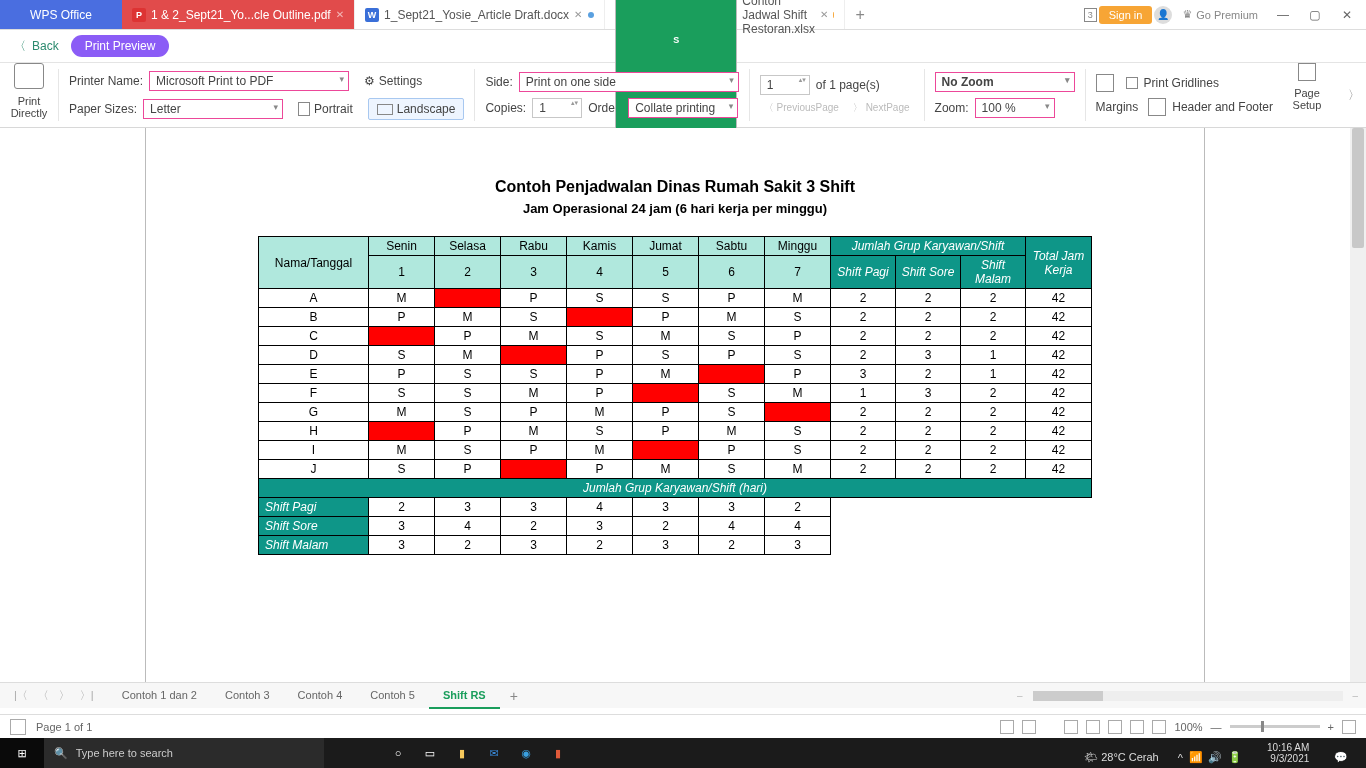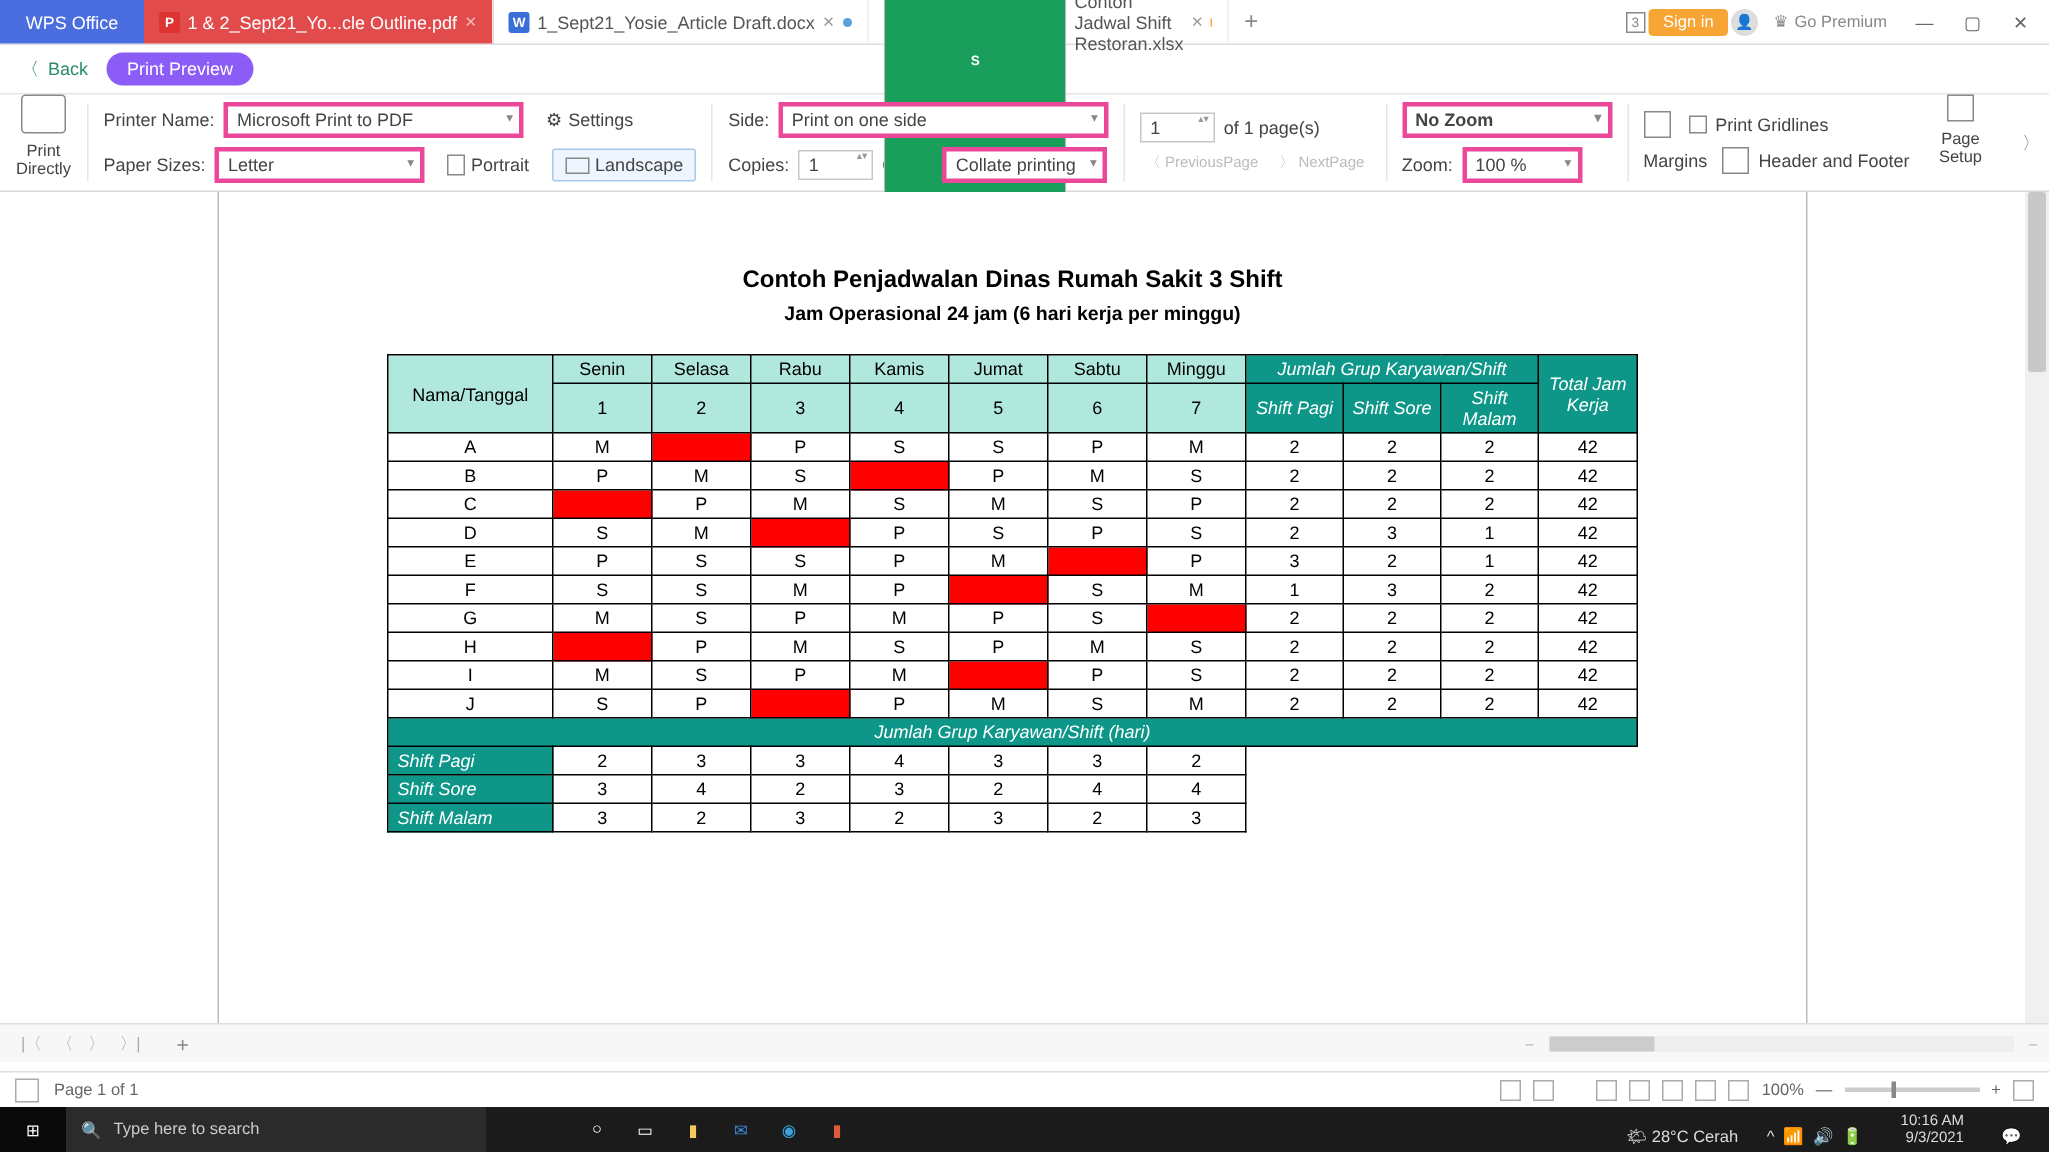--- a/index.html
+++ b/index.html
@@ -1,20 +1,20 @@
 <!DOCTYPE html>
 <html><head>
 <meta charset="utf-8">
 <style>
 * { box-sizing: border-box; margin: 0; padding: 0; font-family: "Segoe UI", Arial, sans-serif; }
 body { background: #fff; overflow: hidden; width: 1366px; height: 768px; position: relative; }
 
 
 .titlebar { height: 30px; background: #fff; display: flex; align-items: stretch; font-size: 12px; color: #555; border-bottom: 1px solid #ddd; }
-.wps-logo { background: #4a6ee0; color: #fff; width: 96px; display: flex; align-items: center; justify-content: center; font-size: 12px; font-weight: 500; }
+.wps-logo { background: #4a6ee0; color: #fff; width: 122px; display: flex; align-items: center; justify-content: center; font-size: 12px; font-weight: 500; }
 .tab { display: flex; align-items: center; padding: 0 10px; gap: 5px; border-right: 1px solid #eee; cursor: pointer; position: relative; }
 .tab.active-pdf { background: #e14b4b; color: #fff; }
 .tab-icon { width: 14px; height: 14px; display: inline-flex; align-items: center; justify-content: center; font-size: 9px; font-weight: bold; color: #fff; border-radius: 2px; }
 .tab-icon.pdf { background: #d33; }
 .tab-icon.word { background: #3a6fd8; }
 .tab-icon.sheet { background: #1a9e5c; }
 .tab-close { opacity: 0.6; font-size: 10px; }
 .tab-dot { width: 6px; height: 6px; border-radius: 50%; }
 .tab-dot.blue { background: #5aa0e0; }
 .tab-dot.orange { background: #f7a535; }
@@ -30,21 +30,21 @@
 .back-btn { color: #2b8a6e; font-size: 12px; display: flex; align-items: center; gap: 6px; cursor: pointer; }
 .preview-pill { background: #8b5cf6; color: #fff; padding: 4px 14px; border-radius: 12px; font-size: 12px; }
 
 
 .ribbon { height: 66px; background: #fff; border-top: 1px solid #e4e4e4; border-bottom: 1px solid #d8d8d8; display: flex; align-items: stretch; font-size: 12px; color: #444; }
 .ribbon-sep { width: 1px; background: #e6e6e6; margin: 6px 0; }
 .rgroup { display: flex; flex-direction: column; justify-content: center; padding: 0 10px; gap: 6px; }
 .rgroup.vert { align-items: center; justify-content: flex-start; }
 .rrow { display: flex; align-items: center; gap: 6px; white-space: nowrap; }
 .big-icon { width: 30px; height: 26px; border: 1px solid #888; border-radius: 3px; position: relative; }
-.sel { border: 3px solid #ec4899; background: #fff; font-size: 12px; padding: 2px 18px 2px 6px; position: relative; min-width: 110px; color: #444; }
+.sel { border: 1px solid #ec4899; background: #fff; font-size: 12px; padding: 2px 18px 2px 6px; position: relative; min-width: 110px; color: #444; }
 .sel::after { content: "▾"; position: absolute; right: 4px; top: 2px; font-size: 9px; color: #888; }
 .toggle-btn { border: 1px solid transparent; padding: 3px 8px; display: flex; align-items: center; gap: 4px; cursor: pointer; border-radius: 2px; }
 .toggle-btn.active { background: #eef5ff; border: 1px solid #a8c8f0; }
 .orient-ic { width: 12px; height: 14px; border: 1px solid #888; }
 .orient-ic.land { width: 16px; height: 11px; }
 .spin { border: 1px solid #c7c7c7; width: 50px; padding: 2px 18px 2px 6px; position: relative; font-size: 12px; }
 .spin::after { content: "▴▾"; position: absolute; right: 3px; top: 0px; font-size: 7px; line-height: 7px; color: #999; display: flex; flex-direction: column; }
 .navpg { color: #bbb; font-size: 10px; padding: 0 4px; }
 .cb { width: 12px; height: 12px; border: 1px solid #888; display: inline-block; }
 .rib-ic { width: 18px; height: 18px; border: 1px solid #888; display: inline-block; }
@@ -453,20 +453,27 @@
     <div class="vscroll-thumb"></div>
   </div>
 
 <div class="sheetbar">
   <div class="sheet-nav">
     <span>|〈</span>
     <span>〈</span>
     <span>〉</span>
     <span>〉|</span>
   </div>
+  <div class="sheet-tabs" id="sheet-tabs">
+      <div class="sheet-tab">Contoh 1 dan 2</div>
+      <div class="sheet-tab">Contoh 3</div>
+      <div class="sheet-tab">Contoh 4</div>
+      <div class="sheet-tab">Contoh 5</div>
+      <div class="sheet-tab active">Shift RS</div>
+    </div>
   <div class="sheet-add">+</div>
   <div class="sheetbar-right">
     <span style="color:#aaa;">⎯</span>
     <div class="hscroll">
         <div class="hscroll-thumb"></div>
       </div>
     <span style="color:#aaa;">⎯</span>
   </div>
 </div>
 

